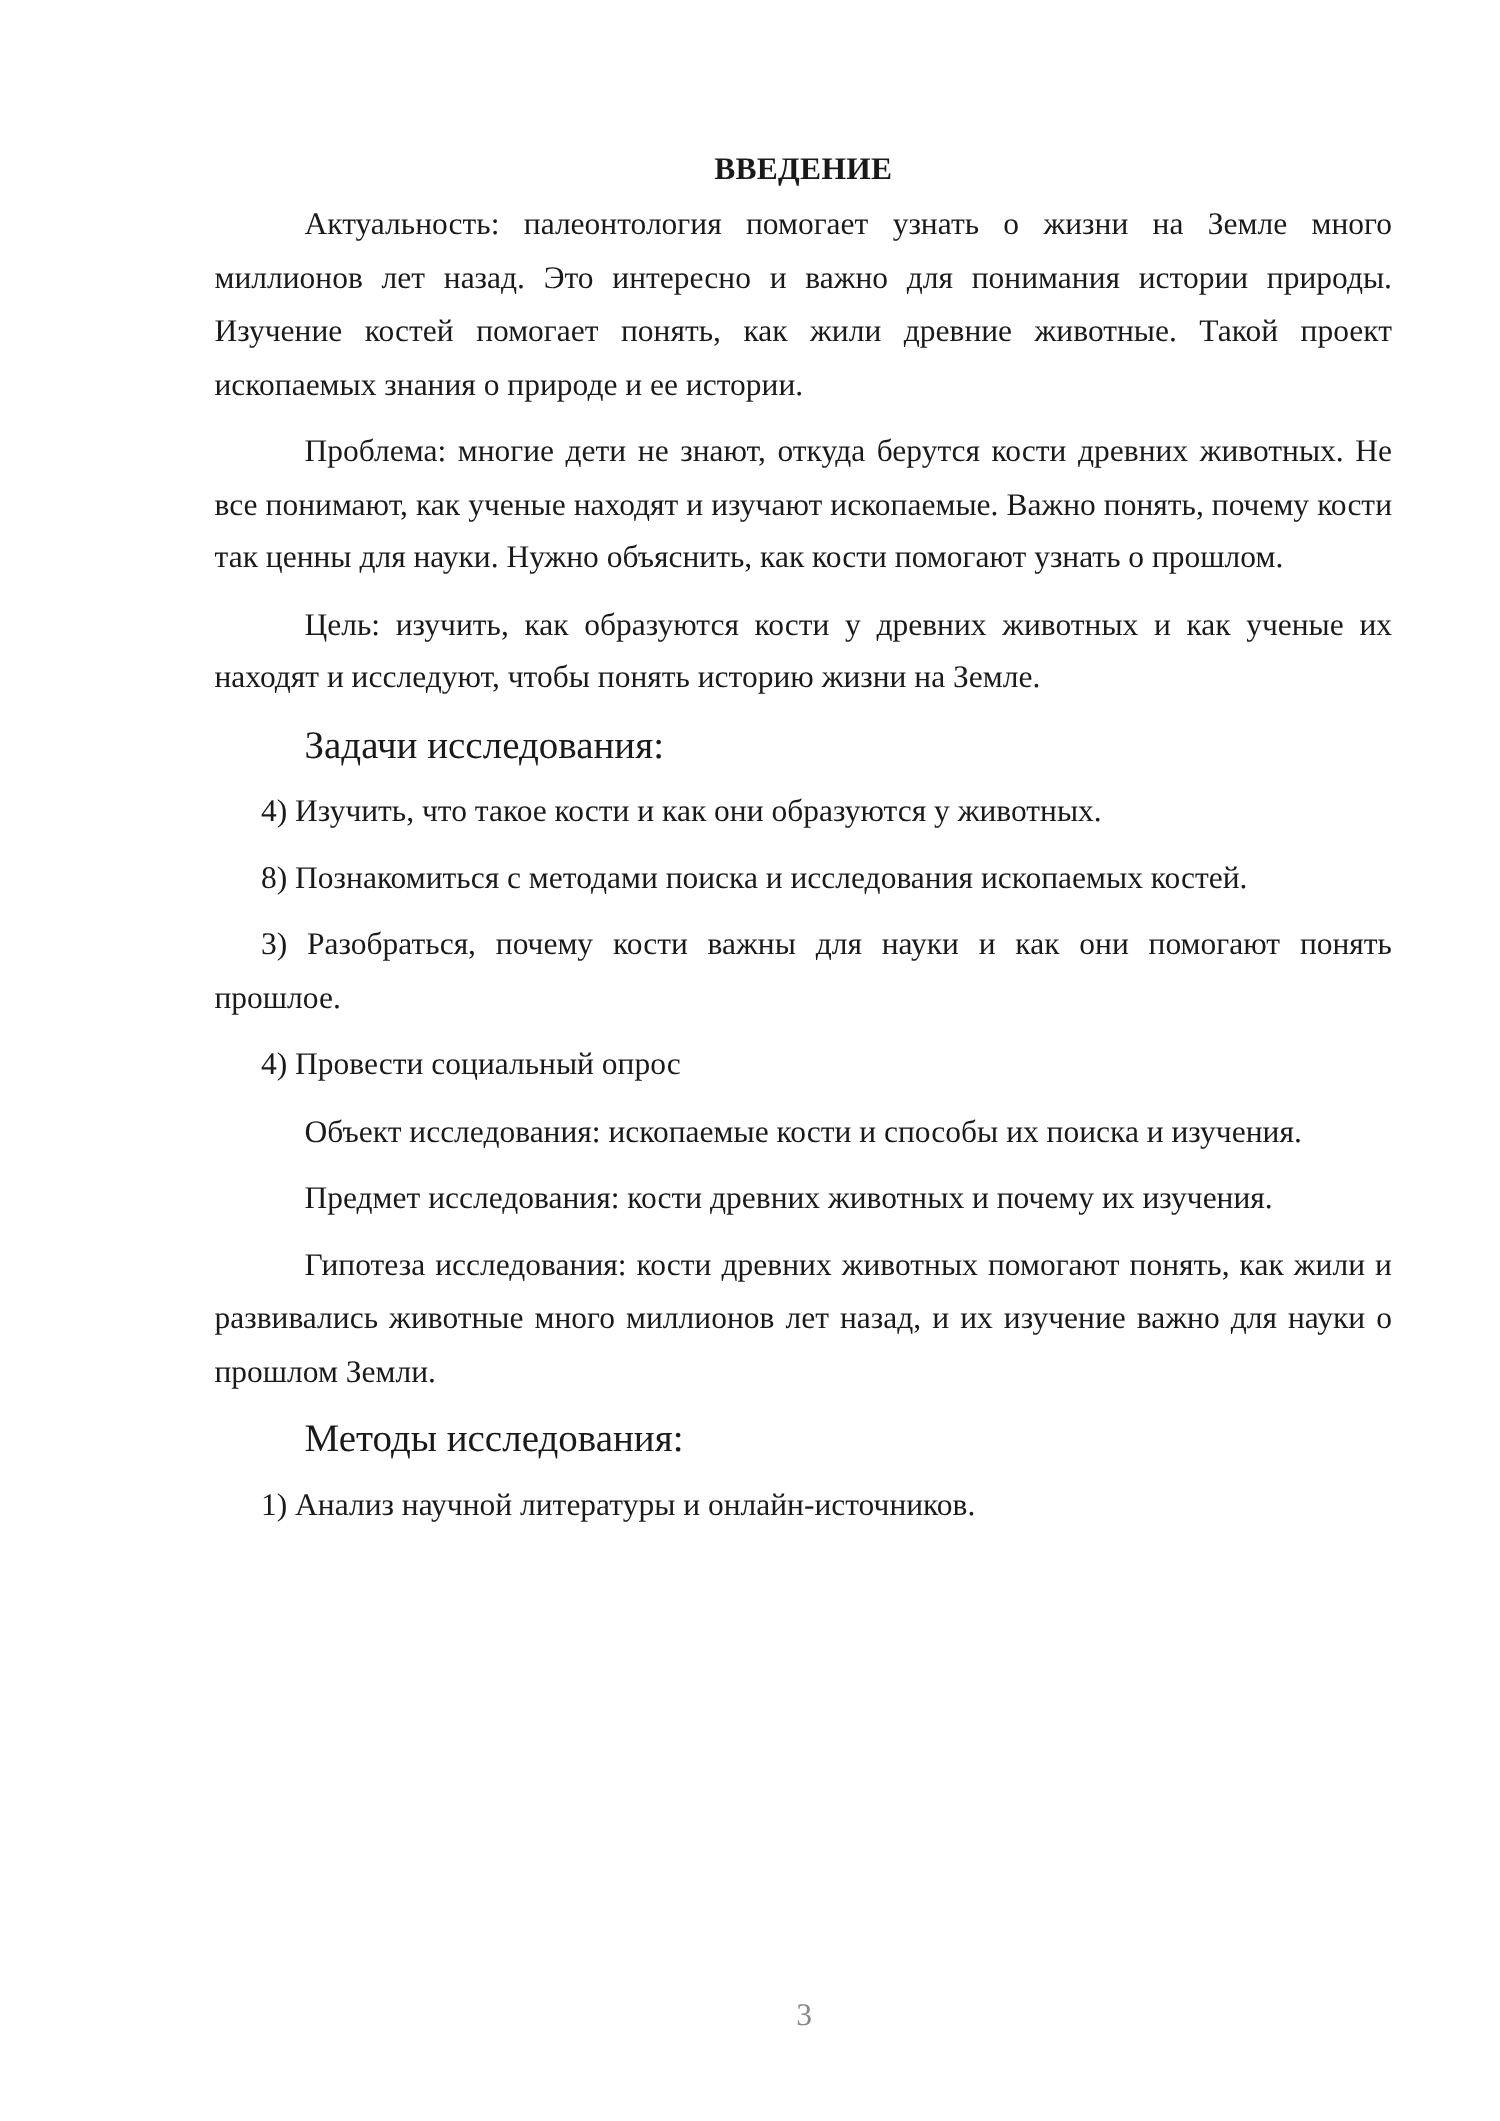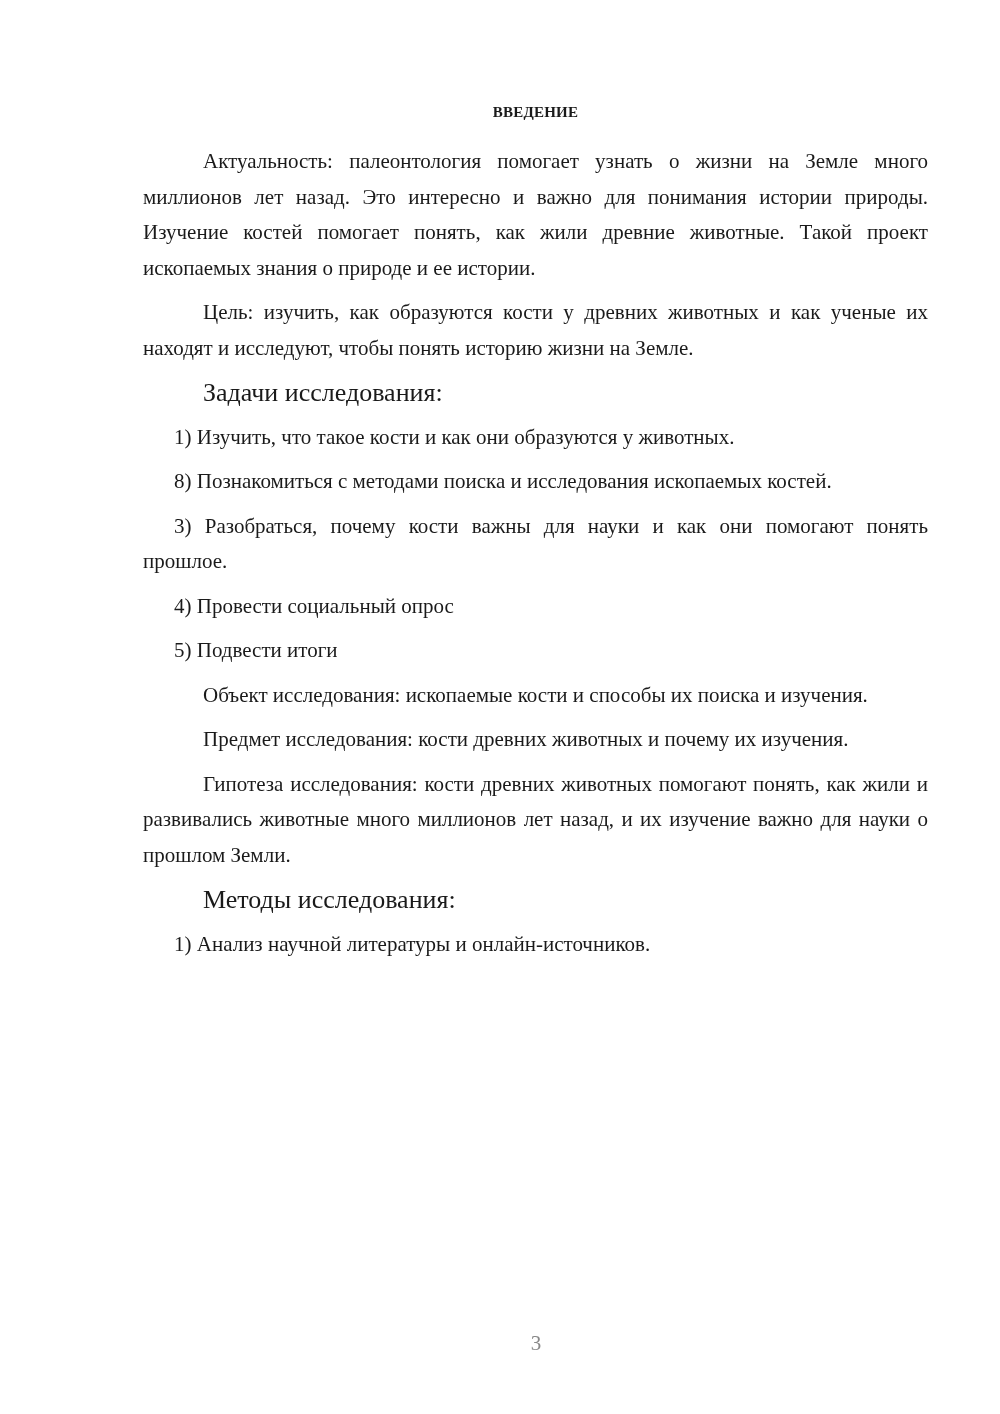--- a/index.html
+++ b/index.html
@@ -1,46 +1,46 @@
 <!DOCTYPE html>
 <html><head>
 <meta charset="utf-8">
 <style>
   html, body { margin: 0; padding: 0; background: #ffffff; }
   body { width: 1000px; height: 1414px; position: relative; overflow: hidden;
          font-family: "Liberation Serif", "DejaVu Serif", serif; color: #1a1a1a; }
   .page { position: absolute; left: 0; top: 0; width: 1000px; height: 1414px; background: #fff; }
   .content { position: absolute; left: 143px; top: 96px; width: 785px; }
-  .title { text-align: center; font-weight: bold; font-size: 15px; line-height: 32px;
-           margin: 0 0 16px 0; letter-spacing: 0.2px; }
+  .title { text-align: center; font-weight: bold; font-size: 21px; line-height: 32px;
+           margin: 0 0 4px 0; letter-spacing: 0.2px; }
   .p { font-size: 21px; line-height: 35.5px; text-align: justify; margin: 0 0 9px 0;
        text-indent: 60px; }
   .p.last-line-left { text-align-last: left; }
   .li { font-size: 21px; line-height: 35.5px; text-align: justify; margin: 0 0 9px 0;
         text-indent: 31px; text-align-last: left; }
   .label { font-size: 26px; line-height: 35.5px; margin: 0 0 9px 0; text-indent: 60px; }
   .pagenum { position: absolute; left: 0; width: 1000px; top: 1331px; text-align: center;
              font-size: 21px; color: #888; margin-left: 36px; }
 </style>
 </head>
 <body>
 
 <div class="page">
   <div class="content">
     <div class="title">ВВЕДЕНИЕ</div>
 
     <div class="p last-line-left">Актуальность: палеонтология помогает узнать о жизни на Земле много миллионов лет назад. Это интересно и важно для понимания истории природы. Изучение костей помогает понять, как жили древние животные. Такой проект ископаемых знания о природе и ее истории.</div>
+    <div class="p last-line-left">Проблема: многие дети не знают, откуда берутся кости древних животных. Не все понимают, как ученые находят и изучают ископаемые. Важно понять, почему кости так ценны для науки. Нужно объяснить, как кости помогают узнать о прошлом.</div>
     <div class="p last-line-left">Цель: изучить, как образуются кости у древних животных и как ученые их находят и исследуют, чтобы понять историю жизни на Земле.</div>
 
     <div class="label">Задачи исследования:</div>
-    <div class="li">1) Изучить, что такое кости и как они образуются у животных.</div>
+    <div class="li">4) Изучить, что такое кости и как они образуются у животных.</div>
     <div class="li">8) Познакомиться с методами поиска и исследования ископаемых костей.</div>
     <div class="li">3) Разобраться, почему кости важны для науки и как они помогают понять прошлое.</div>
     <div class="li">4) Провести социальный опрос</div>
-    <div class="li">5) Подвести итоги</div>
 
     <div class="p last-line-left">Объект исследования: ископаемые кости и способы их поиска и изучения.</div>
     <div class="p last-line-left">Предмет исследования: кости древних животных и почему их изучения.</div>
     <div class="p last-line-left">Гипотеза исследования: кости древних животных помогают понять, как жили и развивались животные много миллионов лет назад, и их изучение важно для науки о прошлом Земли.</div>
 
     <div class="label">Методы исследования:</div>
     <div class="li">1) Анализ научной литературы и онлайн-источников.</div>
   </div>
 
   <div class="pagenum">3</div>

